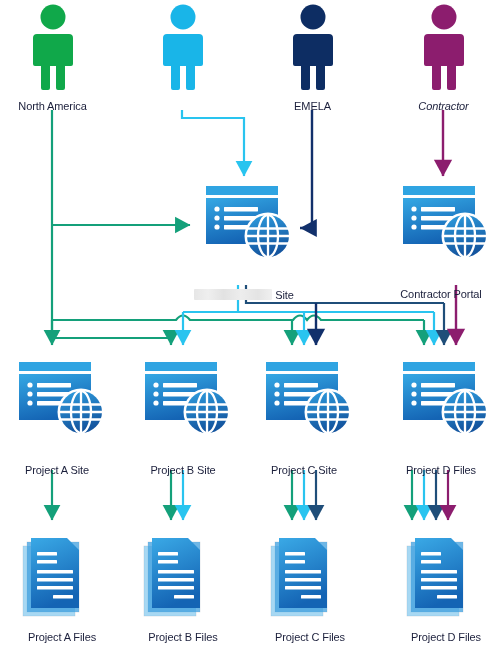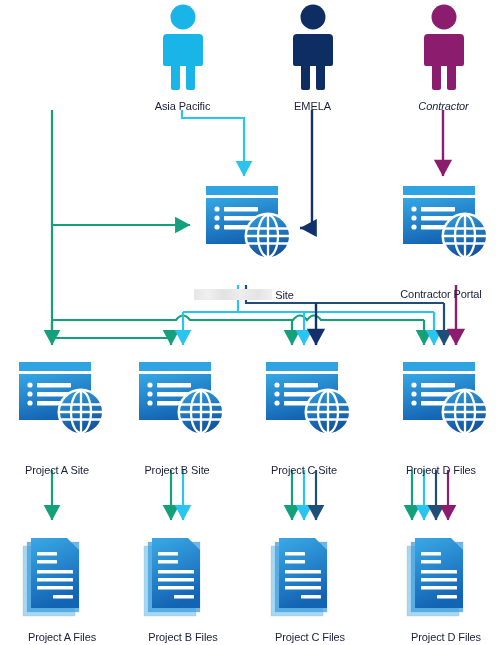--- a/index.html
+++ b/index.html
@@ -145,29 +145,37 @@
       <path d="M316,470 L316,520" fill="none" stroke="#1f4e79" stroke-width="2.2" marker-end="url(#ah-navy)"></path>
     </g>
     <g>
       <path d="M412,470 L412,520" fill="none" stroke="#14a07a" stroke-width="2.2" marker-end="url(#ah-green)"></path>
       <path d="M424,470 L424,520" fill="none" stroke="#29c4ef" stroke-width="2.2" marker-end="url(#ah-cyan)"></path>
       <path d="M436,470 L436,520" fill="none" stroke="#1f4e79" stroke-width="2.2" marker-end="url(#ah-navy)"></path>
       <path d="M448,470 L448,520" fill="none" stroke="#8c1d6e" stroke-width="2.2" marker-end="url(#ah-purple)"></path>
     </g>
   </svg>
 
+  <div class="node person" style="left:0px;top:4px;width:105px;">
+    <span class="art">
+      <svg width="56" height="88" viewBox="0 0 56 88">
+        <circle cx="28" cy="13" r="12.5" fill="#10a84a"></circle>
+        <path d="M12,30 h32 a4,4 0 0 1 4,4 v26 a2,2 0 0 1 -2,2 h-6 v22 a2,2 0 0 1 -2,2 h-5 a2,2 0 0 1 -2,-2 v-22 h-6 v22 a2,2 0 0 1 -2,2 h-5 a2,2 0 0 1 -2,-2 v-22 h-6 a2,2 0 0 1 -2,-2 v-26 a4,4 0 0 1 4,-4 z" fill="#10a84a"></path>
+      </svg>
+    </span>
+    <span class="cap">North America</span>
+  </div>
 
   <div class="node person" style="left:130px;top:4px;width:105px;">
     <span class="art">
       <svg width="56" height="88" viewBox="0 0 56 88">
         <circle cx="28" cy="13" r="12.5" fill="#19b5e8"></circle>
         <path d="M12,30 h32 a4,4 0 0 1 4,4 v26 a2,2 0 0 1 -2,2 h-6 v22 a2,2 0 0 1 -2,2 h-5 a2,2 0 0 1 -2,-2 v-22 h-6 v22 a2,2 0 0 1 -2,2 h-5 a2,2 0 0 1 -2,-2 v-22 h-6 a2,2 0 0 1 -2,-2 v-26 a4,4 0 0 1 4,-4 z" fill="#19b5e8"></path>
       </svg>
     </span>
-    <span class="cap">Asia Pacific</span>
   </div>
 
   <div class="node person" style="left:260px;top:4px;width:105px;">
     <span class="art">
       <svg width="56" height="88" viewBox="0 0 56 88">
         <circle cx="28" cy="13" r="12.5" fill="#0d2d63"></circle>
         <path d="M12,30 h32 a4,4 0 0 1 4,4 v26 a2,2 0 0 1 -2,2 h-6 v22 a2,2 0 0 1 -2,2 h-5 a2,2 0 0 1 -2,-2 v-22 h-6 v22 a2,2 0 0 1 -2,2 h-5 a2,2 0 0 1 -2,-2 v-22 h-6 a2,2 0 0 1 -2,-2 v-26 a4,4 0 0 1 4,-4 z" fill="#0d2d63"></path>
       </svg>
     </span>
     <span class="cap">EMELA</span>
@@ -290,21 +298,21 @@
             <line x1="1.6" y1="14.5" x2="42.4" y2="14.5"></line>
               <line x1="1" y1="22" x2="43" y2="22"></line>
             <line x1="1.6" y1="29.5" x2="42.4" y2="29.5"></line>
           </g>
         </g>
       </svg>
     </span>
     <span class="cap">Project A Site</span>
   </div>
 
-  <div class="node site" style="left:122px;top:358px;width:110px;">
+  <div class="node site" style="left:128px;top:358px;width:110px;">
     <span class="art">
       <svg width="100" height="88" viewBox="0 0 100 88">
         <defs>
           <linearGradient id="g-pb" x1="0" y1="0" x2="0.35" y2="1">
             <stop offset="0%" stop-color="#35a8e4"></stop>
               <stop offset="100%" stop-color="#1464b4"></stop>
           </linearGradient>
           <linearGradient id="g-pbg" x1="0" y1="0" x2="0.3" y2="1">
             <stop offset="0%" stop-color="#2f9fe0"></stop>
               <stop offset="100%" stop-color="#14559f"></stop>

